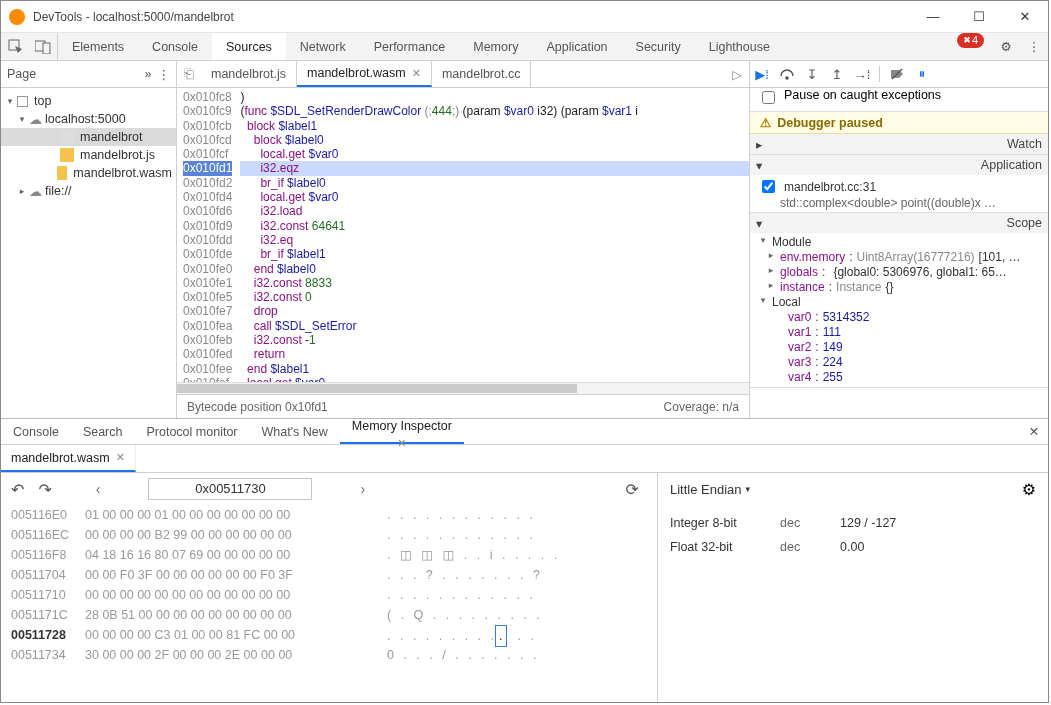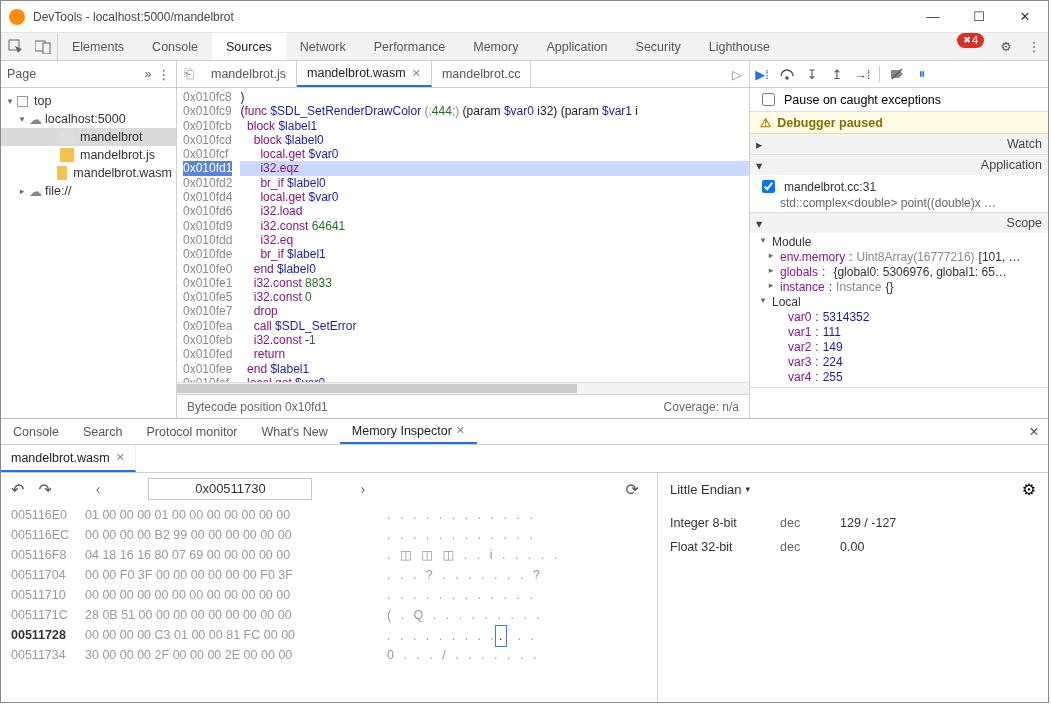--- a/index.html
+++ b/index.html
@@ -58,38 +58,38 @@
 .src .stat { height: 24px; border-top: 1px solid #d0d0d0; display: flex; align-items: center; padding: 0 10px; font-size:12px; color: #666; }
 .src .stat .r { margin-left: auto; }
 .src .scroll-h { height:12px; border-top:1px solid #ddd; background:#f3f3f3; position:relative;}
 .src .scroll-h::after{content:"";position:absolute;left:0;width:70%;top:1px;bottom:1px;background:#ccc;}
 
 
 .dbg { width: 298px; display: flex; flex-direction: column; font-size: 12.5px; }
 .dbg .toolbar { height: 27px; display: flex; align-items: center; border-bottom: 1px solid #d0d0d0; padding: 0 4px; gap: 9px; color: #555; }
 .dbg .toolbar .i { width:16px; height:16px; display:flex; align-items:center; justify-content:center; font-size:13px; }
 .dbg .toolbar .sep { width:1px; height:16px; background:#ccc;}
-.dbg .chk { display:flex; align-items:center; gap:6px; height:24px; padding:0 8px; border-bottom:1px solid #ddd;}
+.dbg .chk { display:flex; align-items:flex-start; gap:6px; height:24px; padding:0 8px; border-bottom:1px solid #ddd;}
 .dbg .banner { background:#fffbe5; color:#8a6d00; height:22px; display:flex; align-items:center; padding:0 10px; border-bottom:1px solid #eadd9e; font-weight:600; gap:6px;}
 .dbg .sec { border-bottom: 1px solid #ddd; }
 .dbg .sec .shdr { height: 20px; display: flex; align-items: center; padding: 0 6px; background: #f3f3f3; color: #444; gap:4px;justify-content:space-between;}
 .dbg .sec .sbody { padding: 2px 8px; font-family: Consolas, monospace; font-size: 12px; color: #333; }
 .dbg .bpitem { display:flex; align-items:center; gap:6px; color:#333; font-size:12px;}
 .dbg .bpsub { padding-left:22px; color:#666; font-size:12px; white-space:nowrap; overflow:hidden; text-overflow:ellipsis;}
 .dbg .scope .srow { height:15px; display:flex; gap:4px; white-space:nowrap; overflow:hidden;}
 .dbg .scope .tw { width:10px; color:#666; font-size:9px; text-align:center;}
 .dbg .scope .nm { color:#881391;}
 .dbg .scope .val { color:#333;}
 .dbg .scope .ty { color:#888;}
 
 
 .drawer { border-top: 1px solid #b8b8b8; display: flex; flex-direction: column; height: 284px;}
 .drawer .dtabs { height: 26px; display: flex; align-items: stretch; font-size: 12.5px; color: #555; border-bottom: 1px solid #d0d0d0;}
 .drawer .dtabs .dtab { padding: 0 12px; display: flex; align-items: center; gap:4px;}
-.drawer .dtabs .dtab.active { border-bottom: 2px solid #1a73e8; color:#222;}
+.drawer .dtabs .dtab.active { border-bottom: 2px solid #1a73e8; color:#222;flex-direction:column;}
 .drawer .dtabs .cls { margin-left:auto; width:28px; display:flex; align-items:center; justify-content:center;}
 .drawer .subtabs { height: 28px; display:flex; align-items:stretch; border-bottom:1px solid #d0d0d0; font-size:12.5px;}
 .drawer .subtabs .st { padding:0 10px; display:flex; align-items:center; gap:6px; border-right:1px solid #eee;}
 .drawer .subtabs .st.active { border-bottom:2px solid #1a73e8; color:#222;}
 
 .mem { flex:1; display:flex; }
 .mem .left { flex:1; display:flex; flex-direction:column; border-right:1px solid #d0d0d0;}
 .mem .tools { height:32px; display:flex; align-items:center; padding:0 10px; gap:14px; color:#555;}
 .mem .tools .addrbox { flex:0 0 164px; height:22px; border:1px solid #c5c5c5; text-align:center; font-size:13px; line-height:20px; color:#333; margin:0 4px;}
 .mem .tools .nav { color:#666; font-size:14px; padding:0 30px;}

